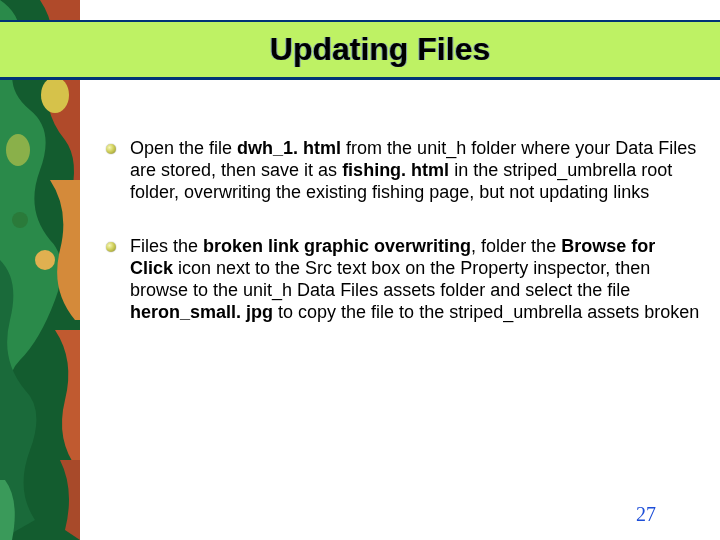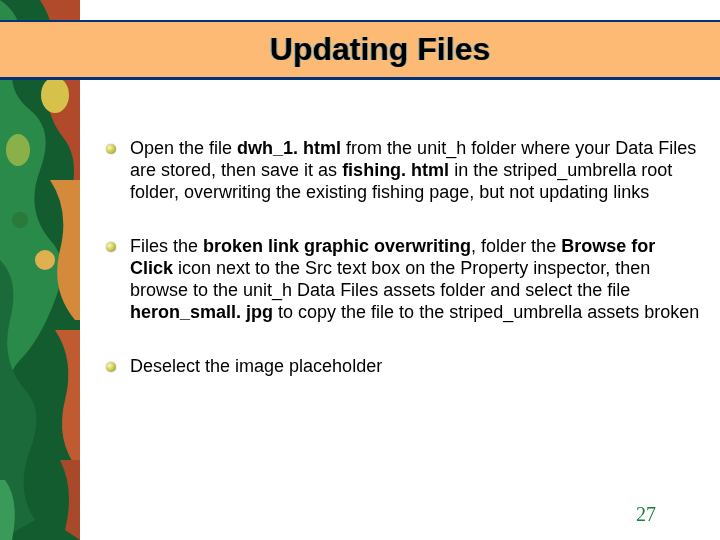--- a/index.html
+++ b/index.html
@@ -13,21 +13,21 @@
     position: absolute;
     left: 0; top: 0;
     width: 80px; height: 540px;
     overflow: hidden;
   }
   .sidebar-art svg { display: block; }
   .title-band {
     position: absolute;
     left: 0; top: 20px;
     width: 720px; height: 60px;
-    background: #fdba74;
+    background: #bef264;
     border-top: 2px solid #003377;
     border-bottom: 3px solid #003377;
     display: flex;
     align-items: center;
     justify-content: center;
   }
   .title-text {
     font-size: 32px;
     font-weight: bold;
     color: #000;
@@ -71,21 +71,21 @@
     font-size: 16px;
     color: #c97a2a;
   }
   .footer .pagenum {
     position: absolute;
     right: 64px;
     bottom: 0;
     font-style: normal;
     font-family: "Times New Roman", Times, serif;
     font-size: 20px;
-    color: #15803d;
+    color: #1d4ed8;
   }
 </style>
 </head>
 <body>
 
 <div class="sidebar-art">
   <svg width="80" height="540" viewBox="0 0 80 540">
     <rect x="0" y="0" width="80" height="540" fill="#135c2f"></rect>
     <path d="M0 0 Q30 20 15 60 Q5 90 30 110 Q55 130 40 170 Q25 210 50 240 Q70 260 55 300 Q40 340 20 360 Q0 380 15 420 Q30 460 10 500 Q0 520 5 540 L0 540 Z" fill="#2a8a4a"></path>
     <path d="M40 0 Q60 30 50 70 Q40 110 65 140 Q80 160 70 200 L80 200 L80 0 Z" fill="#b04a2a"></path>
@@ -107,21 +107,18 @@
 </div>
 
 <div class="content">
   <ul class="bullets">
     <li>
       <span>Open the file </span><span class="b">dwh_1. html</span><span> from the unit_h folder where your Data Files are stored, then save it as </span><span class="b">fishing. html</span><span> in the striped_umbrella root folder, overwriting the existing fishing page, but not updating links</span>
     </li>
     <li>
       <span>Files the </span><span class="b">broken link graphic overwriting</span><span>, folder the </span><span class="b">Browse for Click</span><span> icon next to the Src text box on the Property inspector, then browse to the unit_h Data Files assets folder and select the file </span><span class="b">heron_small. jpg</span><span> to copy the file to the striped_umbrella assets broken</span>
     </li>
-    <li>
-      <span>Deselect the image placeholder</span>
-    </li>
   </ul>
 </div>
 
 <div class="footer">
   <span class="pagenum">27</span>
 </div>
 
 </body></html>

